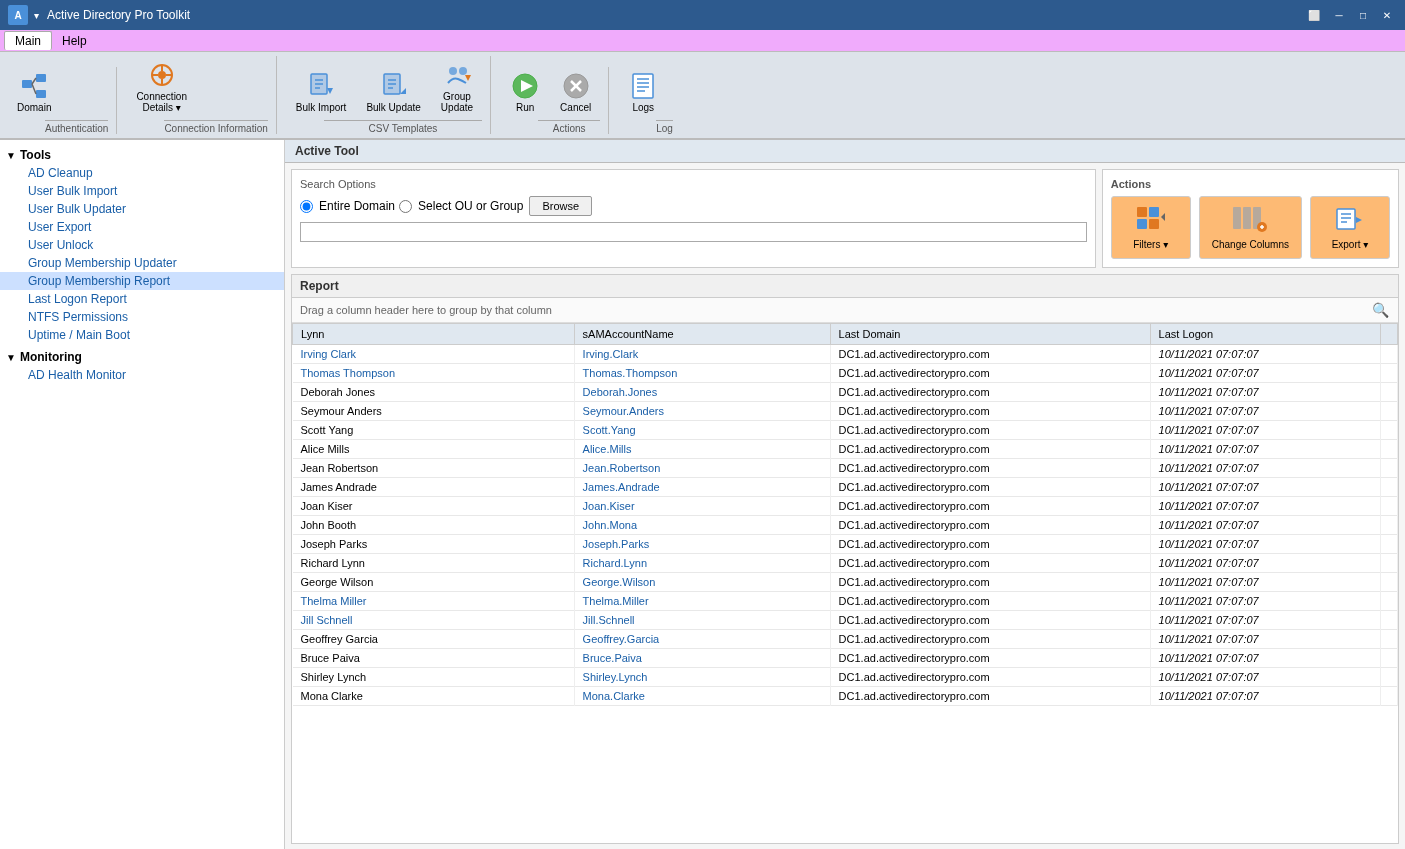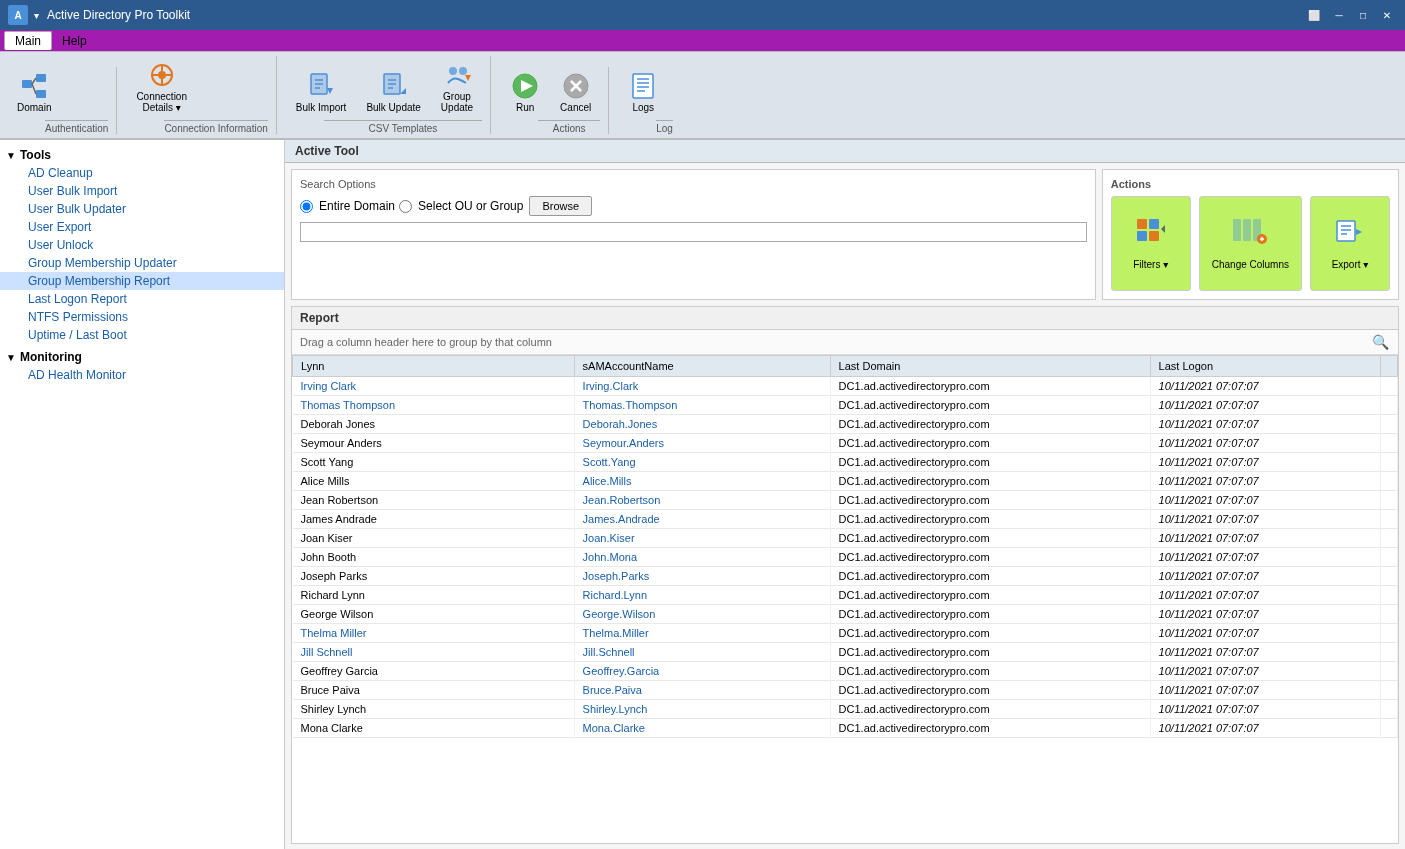--- a/index.html
+++ b/index.html
@@ -7,21 +7,21 @@
 
     
     #title-bar { background: #2d5a8e; color: white; height: 30px; display: flex; align-items: center; justify-content: space-between; padding: 0 8px; }
     #title-bar .app-icon { width: 20px; height: 20px; background: #4a90d9; border-radius: 2px; display: flex; align-items: center; justify-content: center; color: white; font-size: 10px; font-weight: bold; margin-right: 6px; }
     #title-bar .title-left { display: flex; align-items: center; }
     #title-bar .title-text { font-size: 12px; }
     #title-bar .win-controls { display: flex; gap: 4px; }
     #title-bar .win-btn { width: 20px; height: 18px; display: flex; align-items: center; justify-content: center; cursor: pointer; font-size: 10px; color: white; }
 
     
-    #menu-bar { background: #a21caf; height: 22px; display: flex; align-items: center; padding: 0 4px; border-bottom: 1px solid #bbb; }
+    #menu-bar { background: #f0abfc; height: 22px; display: flex; align-items: center; padding: 0 4px; border-bottom: 1px solid #bbb; }
     .menu-item { padding: 2px 10px; font-size: 12px; cursor: pointer; border-radius: 2px; }
     .menu-item.active { background: #ffffff; border: 1px solid #aaa; border-bottom: none; }
 
     
     #toolbar { background: #dde3ea; padding: 4px 8px; border-bottom: 2px solid #bbb; display: flex; align-items: flex-end; gap: 2px; }
     .toolbar-btn { display: flex; flex-direction: column; align-items: center; justify-content: flex-end; padding: 4px 8px; cursor: pointer; border-radius: 3px; min-width: 48px; font-size: 10px; gap: 2px; background: transparent; border: 1px solid transparent; }
     .toolbar-btn .icon { width: 28px; height: 28px; display: flex; align-items: center; justify-content: center; }
     .toolbar-btn .label { font-size: 10px; text-align: center; white-space: nowrap; }
     .toolbar-section-label { font-size: 10px; text-align: center; color: #555; border-top: 1px solid #aaa; margin-top: 2px; padding-top: 2px; margin-left: 37px; }
 
@@ -42,21 +42,21 @@
     
     #active-tool-header { background: #e0e8f0; padding: 4px 10px; font-size: 12px; font-weight: bold; border-bottom: 1px solid #bbb; color: #333; }
     .search-options-title { font-size: 11px; font-weight: normal; margin-bottom: 6px; color: #555; }
     .radio-group { display: flex; flex-direction: row; gap: 4px; }
     .radio-row { display: flex; align-items: center; gap: 6px; font-size: 12px; }
     .radio-row input { cursor: pointer; }
     .browse-btn { padding: 3px 12px; font-size: 11px; background: #f0f0f0; border: 1px solid #999; border-radius: 2px; cursor: pointer; }
     .search-text-input { width: 100%; margin-top: 6px; padding: 3px 5px; border: 1px solid #aaa; font-size: 11px; }
     .actions-title { font-size: 11px; font-weight: bold; margin-bottom: 6px; color: #555; }
     .actions-buttons { display: flex; gap: 8px; }
-    .action-btn { display: flex; flex-direction: column; align-items: center; padding: 20px 12px; border: 1px solid #ccc; background: #bef264; cursor: pointer; border-radius: 3px; font-size: 10px; gap: 12px; min-width: 80px; }
+    .action-btn { display: flex; flex-direction: column; align-items: center; padding: 8px 12px; border: 1px solid #ccc; background: #fdba74; cursor: pointer; border-radius: 3px; font-size: 10px; gap: 4px; min-width: 80px; }
 
     
     #top-section { display: flex; gap: 0; padding: 0; }
     #search-box { background: white; margin: 6px 3px 6px 6px; border: 1px solid #ccc; padding: 8px; flex: 1; }
     #actions-box { background: white; margin: 6px 6px 6px 3px; border: 1px solid #ccc; padding: 8px; min-width: 280px; }
 
     
     #report-section { margin: 0 6px 6px 6px; border: 1px solid #ccc; background: white; flex: 1; overflow: hidden; display: flex; flex-direction: column; }
     #report-header { padding: 4px 8px; font-size: 12px; font-weight: bold; background: #f0f0f0; border-bottom: 1px solid #ccc; color: #333; }
     #drag-hint { padding: 4px 8px; font-size: 11px; color: #666; background: #fafafa; border-bottom: 1px solid #ddd; display: flex; justify-content: space-between; align-items: center; }
@@ -236,21 +236,21 @@
       <div>
         <div class="tree-child">AD Cleanup</div>
         <div class="tree-child">User Bulk Import</div>
         <div class="tree-child">User Bulk Updater</div>
         <div class="tree-child">User Export</div>
         <div class="tree-child">User Unlock</div>
         <div class="tree-child">Group Membership Updater</div>
         <div class="tree-child active">Group Membership Report</div>
         <div class="tree-child">Last Logon Report</div>
         <div class="tree-child">NTFS Permissions</div>
-        <div class="tree-child">Uptime / Last Boot</div>
+        <div class="tree-child">Uptime / Main Boot</div>
       </div>
     </div>
 
     <div class="tree-item">
       <div class="tree-group-header">
         <span class="expand-icon">▼</span>
         <span>Monitoring</span>
       </div>
       <div>
         <div class="tree-child">AD Health Monitor</div>

